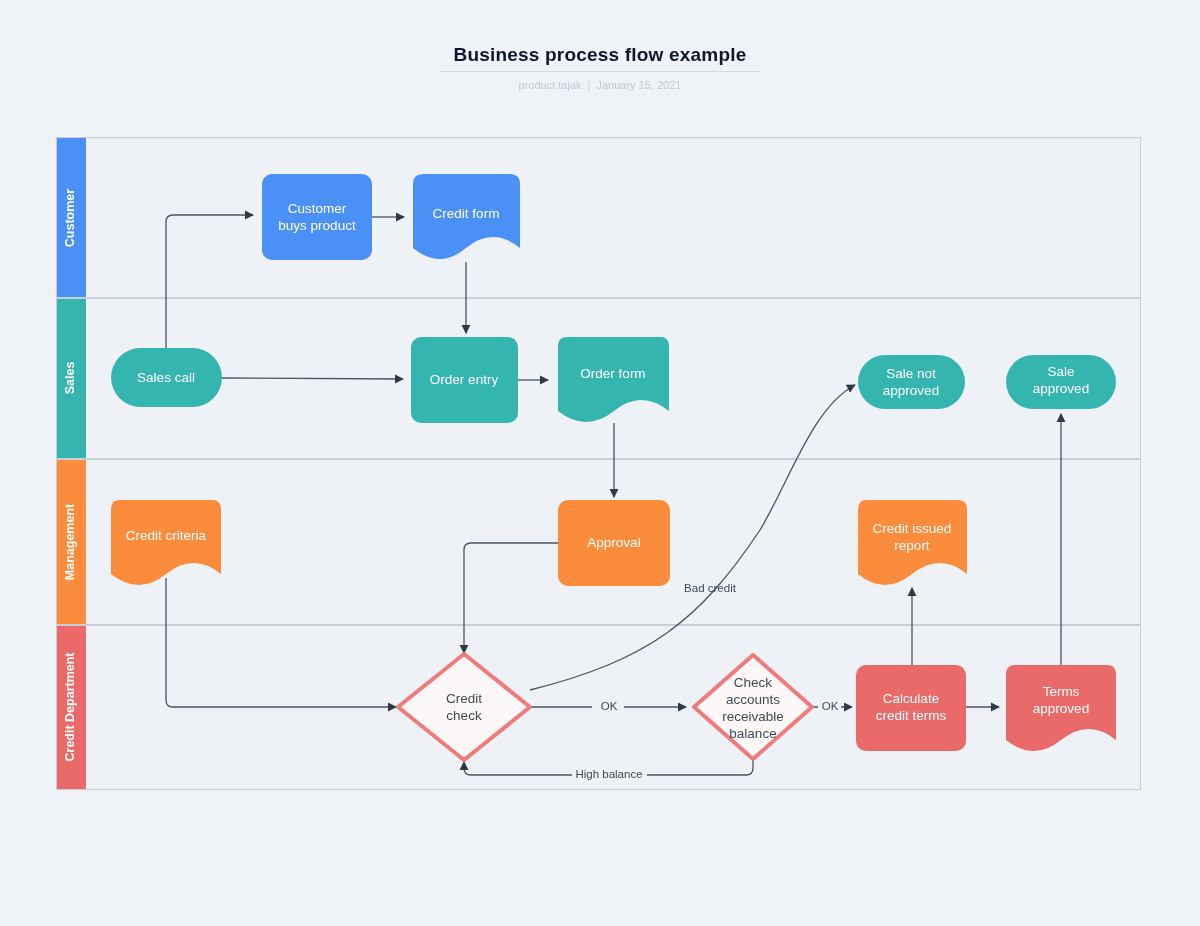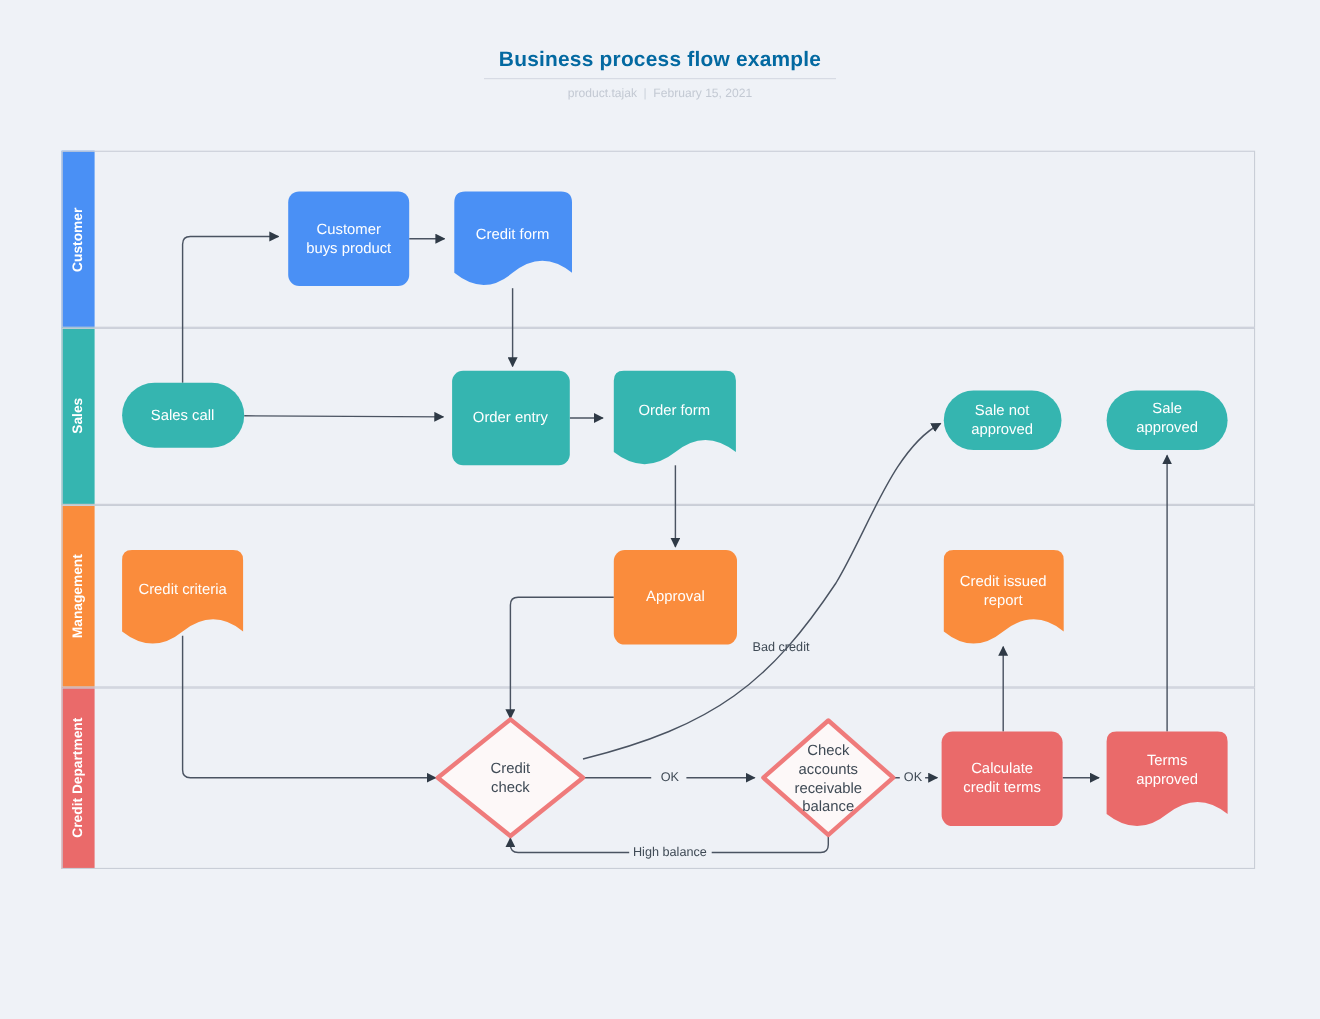--- a/index.html
+++ b/index.html
@@ -23,21 +23,21 @@
   .header-block {
     position: absolute;
     left: 0;
     top: 44px;
     width: 1200px;
     text-align: center;
   }
   .doc-title {
     font-size: 19px;
     font-weight: bold;
-    color: #0369a1;
+    color: #0f172a;
     letter-spacing: 0.2px;
     margin: 0;
     padding: 0 0 5px 0;
     line-height: 22px;
   }
   .title-rule {
     width: 320px;
     height: 1px;
     background: #d4d9e2;
     margin: 0 auto 6px auto;
@@ -85,21 +85,21 @@
   .lane-bg { fill: #eef1f6; }
   .lane-border { fill: none; stroke: #c9ced7; stroke-width: 1; }
 </style>
 </head>
 <body>
 
 <div class="header-block">
   <div class="doc-title">Business process flow example</div>
   <div class="title-rule"></div>
   <div class="doc-meta">
-    <span>product.tajak</span><span class="sep">|</span><span>February 15, 2021</span>
+    <span>product.tajak</span><span class="sep">|</span><span>January 15, 2021</span>
   </div>
 </div>
 
 <svg id="canvas" viewBox="0 0 1200 926" xmlns="http://www.w3.org/2000/svg">
   <defs>
     <marker id="arrow" viewBox="0 0 10 10" refX="9" refY="5" markerWidth="7" markerHeight="7" orient="auto-start-reverse">
       <path d="M 0 0 L 10 5 L 0 10 z" fill="#2f3a46"></path>
     </marker>
   </defs>
 

